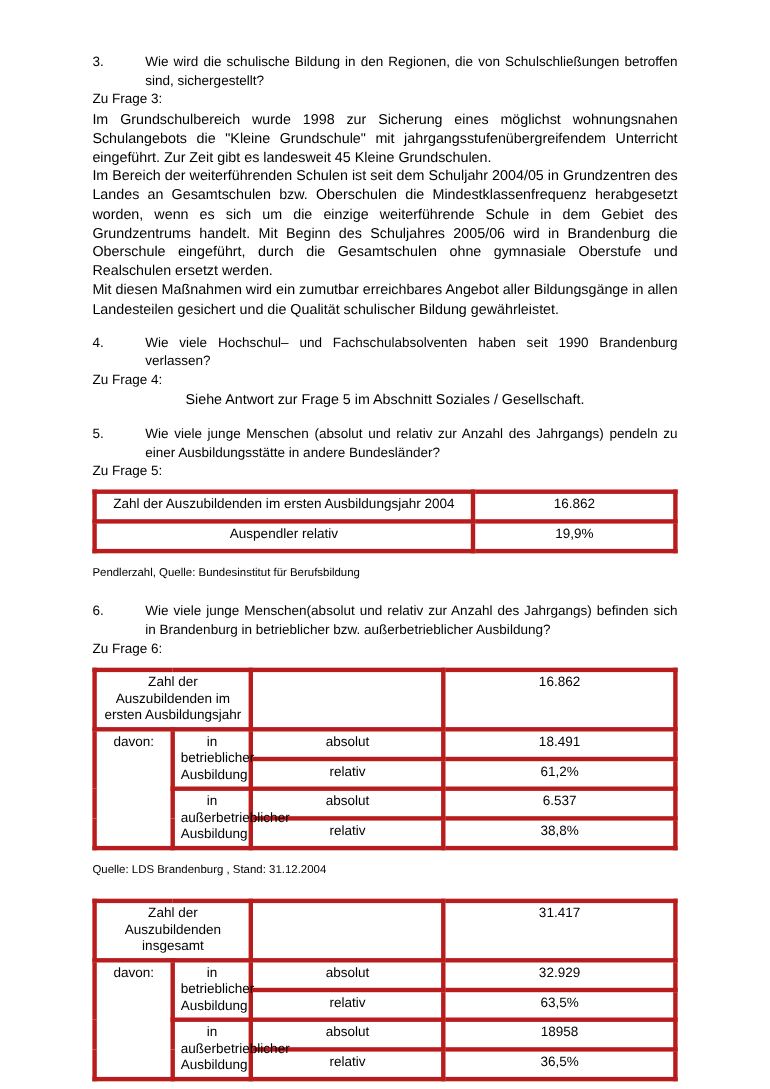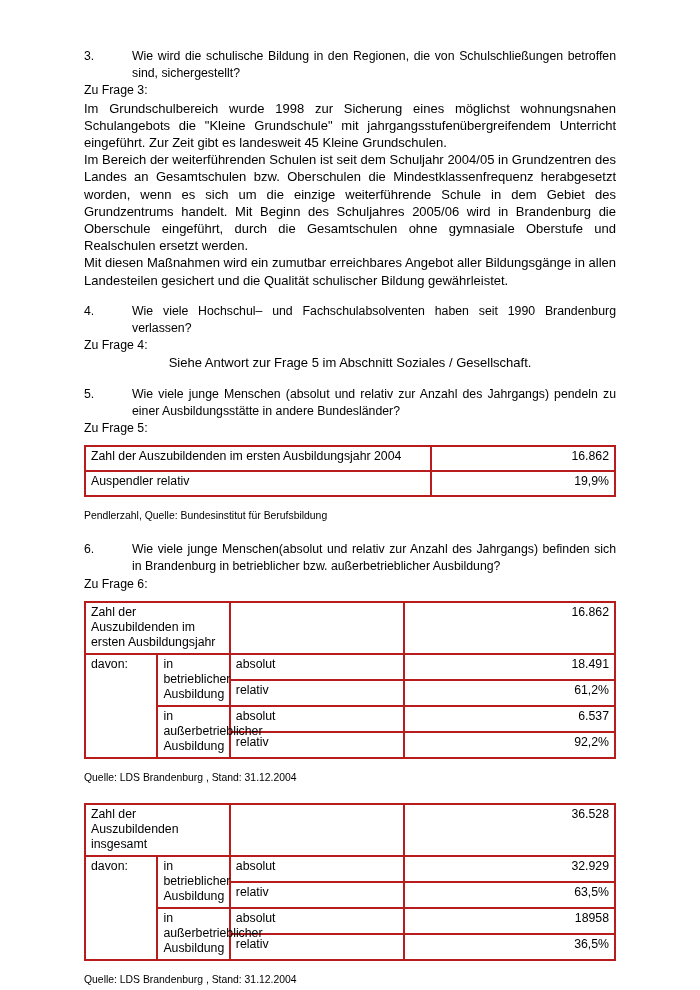--- a/index.html
+++ b/index.html
@@ -57,25 +57,26 @@
   .spacer-m { height: 14px; }
   .spacer-l { height: 18px; }
 
   table.dt {
     border-collapse: collapse;
     width: 100%;
     table-layout: fixed;
     font-size: 12.3px;
   }
   table.dt td {
-    border: 2px solid #b91c1c;
+    border: 4px solid #b91c1c;
     padding: 2px 5px 3px 5px;
     line-height: 15px;
     vertical-align: top;
     height: 18px;
+    text-align: center;
   }
   td.num {
     text-align: right;
   }
   .caption {
     font-size: 10.4px;
     line-height: 14px;
     margin: 12px 0 0 0;
   }
   .t1-c1 { width: 66%; }
@@ -161,34 +162,34 @@
         <td class="t2-c3">relativ</td>
         <td class="t2-c4 num">61,2%</td>
       </tr>
       <tr>
         <td class="t2-c2 vmid" rowspan="2">in außerbetrieblicher Ausbildung</td>
         <td class="t2-c3">absolut</td>
         <td class="t2-c4 num">6.537</td>
       </tr>
       <tr>
         <td class="t2-c3">relativ</td>
-        <td class="t2-c4 num">92,2%</td>
+        <td class="t2-c4 num">38,8%</td>
       </tr>
     </tbody>
   </table>
   <p class="caption">Quelle: LDS Brandenburg , Stand: 31.12.2004</p>
 
   <div class="spacer-l"></div>
 
   <table class="dt">
     <tbody>
       <tr>
         <td class="t2-c1" colspan="2">Zahl der Auszubildenden insgesamt</td>
         <td class="t2-c3"></td>
-        <td class="t2-c4 num">36.528</td>
+        <td class="t2-c4 num">31.417</td>
       </tr>
       <tr>
         <td class="t2-c1" rowspan="4">davon:</td>
         <td class="t2-c2 vmid" rowspan="2">in betrieblicher Ausbildung</td>
         <td class="t2-c3">absolut</td>
         <td class="t2-c4 num">32.929</td>
       </tr>
       <tr>
         <td class="t2-c3">relativ</td>
         <td class="t2-c4 num">63,5%</td>

